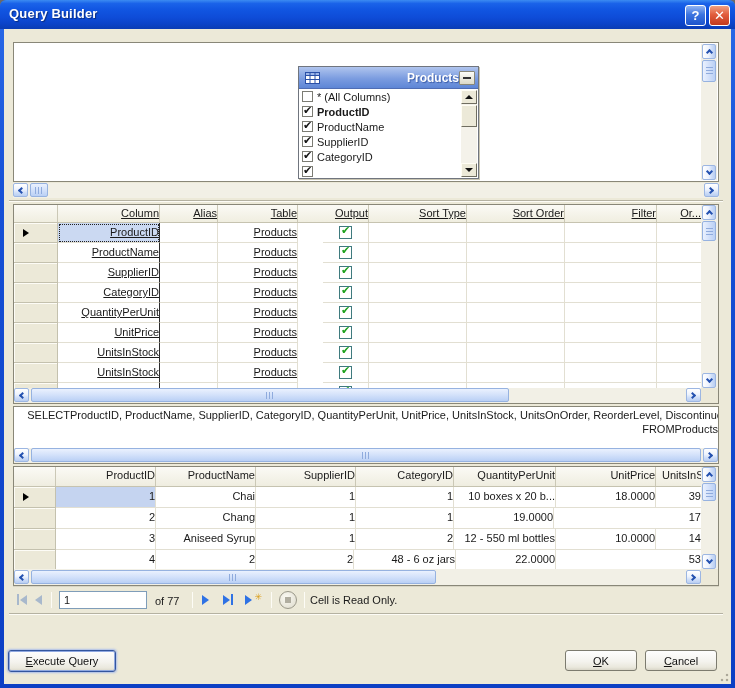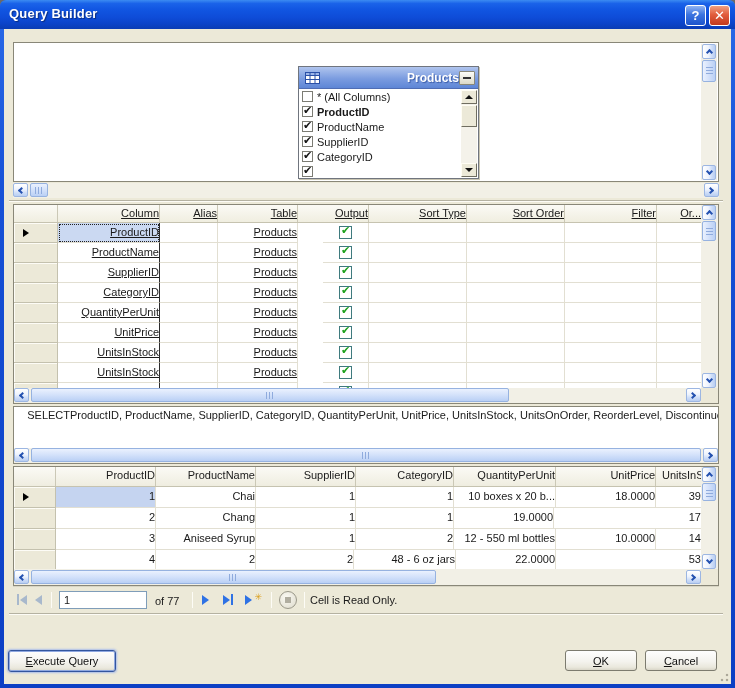--- a/index.html
+++ b/index.html
@@ -370,20 +370,23 @@
             <span class="chev chevR"></span>
           </div>
       </div>
       <div class="sbcorner" style="right:0;bottom:0;"></div>
     </div>
 
     <div class="pane" style="left:9px;top:377px;width:706px;height:58px;">
       <div class="sqlline">
         <span class="kw">SELECT</span><span>ProductID, ProductName, SupplierID, CategoryID, QuantityPerUnit, UnitPrice, UnitsInStock, UnitsOnOrder, ReorderLevel, Discontinued</span>
       </div>
+      <div class="sqlline">
+        <span class="kw">FROM</span><span>Products</span>
+      </div>
       <div class="sbtrack" style="left:0;right:0;bottom:0;height:15px;">
         <div class="sbtn" style="left:0;top:0;">
             <span class="chev chevL"></span>
           </div>
         <div class="thumbH" style="left:17px;right:17px;top:0;"></div>
         <div class="sbtn" style="right:0;top:0;">
             <span class="chev chevR"></span>
           </div>
       </div>
     </div>

